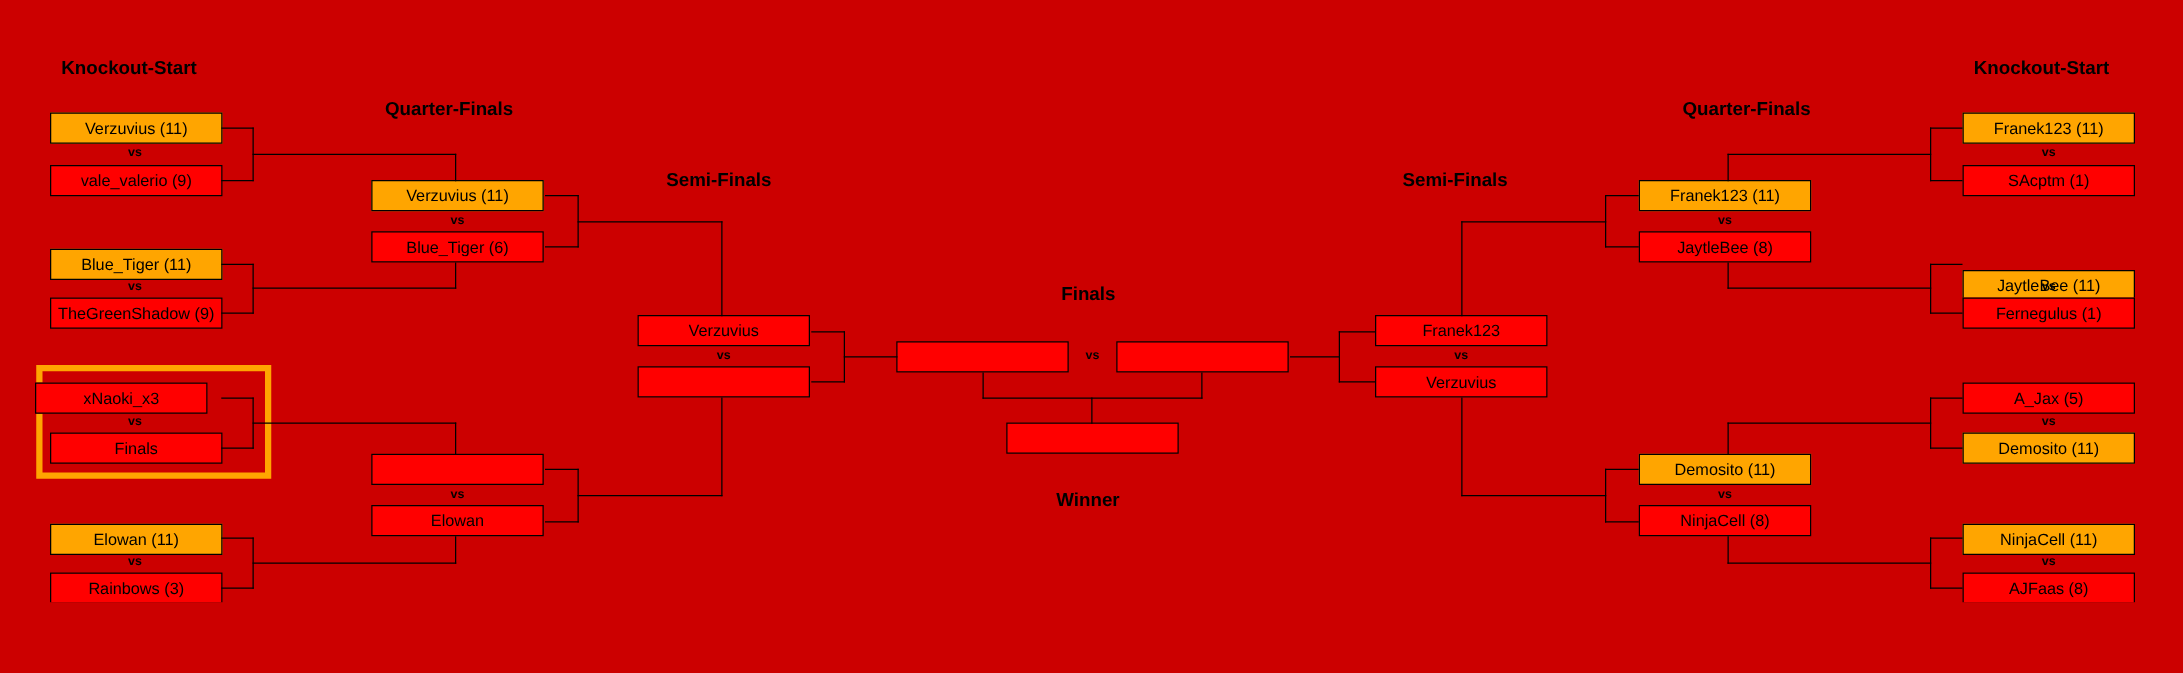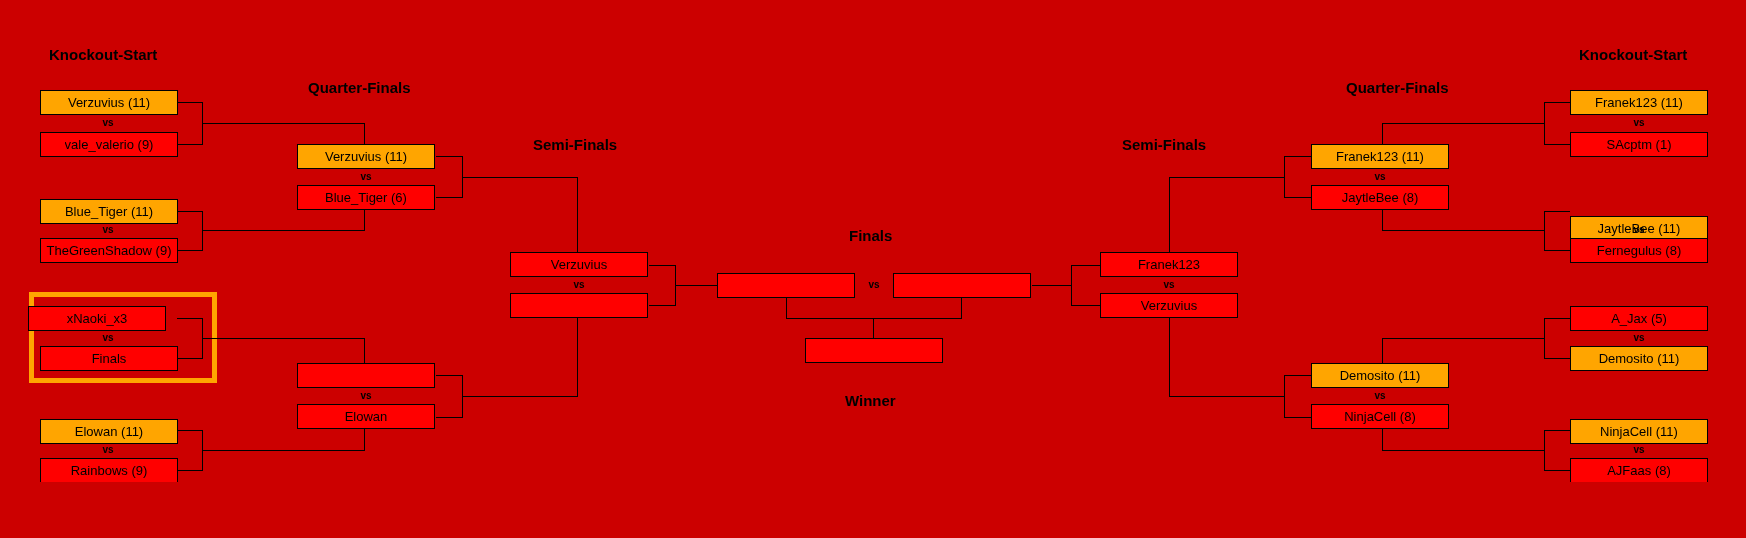--- a/index.html
+++ b/index.html
@@ -47,21 +47,21 @@
   <div class="slot" style="left:28px;top:306px" data-variant="red">
       <span class="slot-label">xNaoki_x3</span>
     </div>
   <div class="slot" style="left:40px;top:346px" data-variant="red">
       <span class="slot-label">Finals</span>
     </div>
   <div class="slot" style="left:40px;top:419px" data-variant="orange">
       <span class="slot-label">Elowan (11)</span>
     </div>
   <div class="slot" style="left:40px;top:458px" data-variant="red">
-      <span class="slot-label">Rainbows (9)</span>
+      <span class="slot-label">Rainbows (3)</span>
     </div>
 
   <div class="slot" style="left:297px;top:144px" data-variant="orange">
       <span class="slot-label">Verzuvius (11)</span>
     </div>
   <div class="slot" style="left:297px;top:185px" data-variant="red">
       <span class="slot-label">Blue_Tiger (6)</span>
     </div>
   <div class="slot" style="left:297px;top:363px" data-variant="red">
       <span class="slot-label"></span>
@@ -110,21 +110,21 @@
   <div class="slot" style="left:1570px;top:90px" data-variant="orange">
       <span class="slot-label">Franek123 (11)</span>
     </div>
   <div class="slot" style="left:1570px;top:132px" data-variant="red">
       <span class="slot-label">SAcptm (1)</span>
     </div>
   <div class="slot" style="left:1570px;top:216px" data-variant="orange">
       <span class="slot-label">JaytleBee (11)</span>
     </div>
   <div class="slot" style="left:1570px;top:238px" data-variant="red">
-      <span class="slot-label">Fernegulus (8)</span>
+      <span class="slot-label">Fernegulus (1)</span>
     </div>
   <div class="slot" style="left:1570px;top:306px" data-variant="red">
       <span class="slot-label">A_Jax (5)</span>
     </div>
   <div class="slot" style="left:1570px;top:346px" data-variant="orange">
       <span class="slot-label">Demosito (11)</span>
     </div>
   <div class="slot" style="left:1570px;top:419px" data-variant="orange">
       <span class="slot-label">NinjaCell (11)</span>
     </div>

